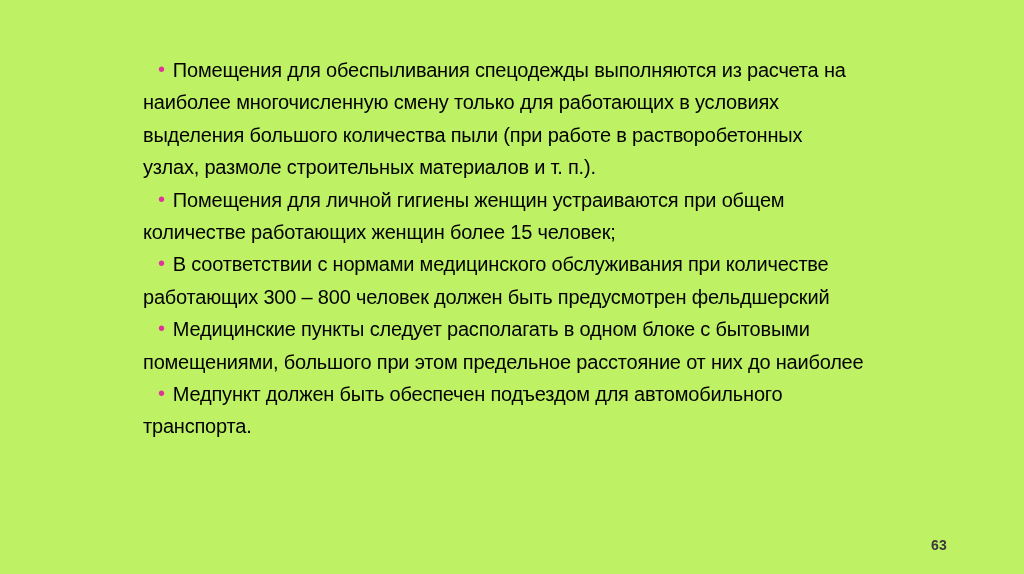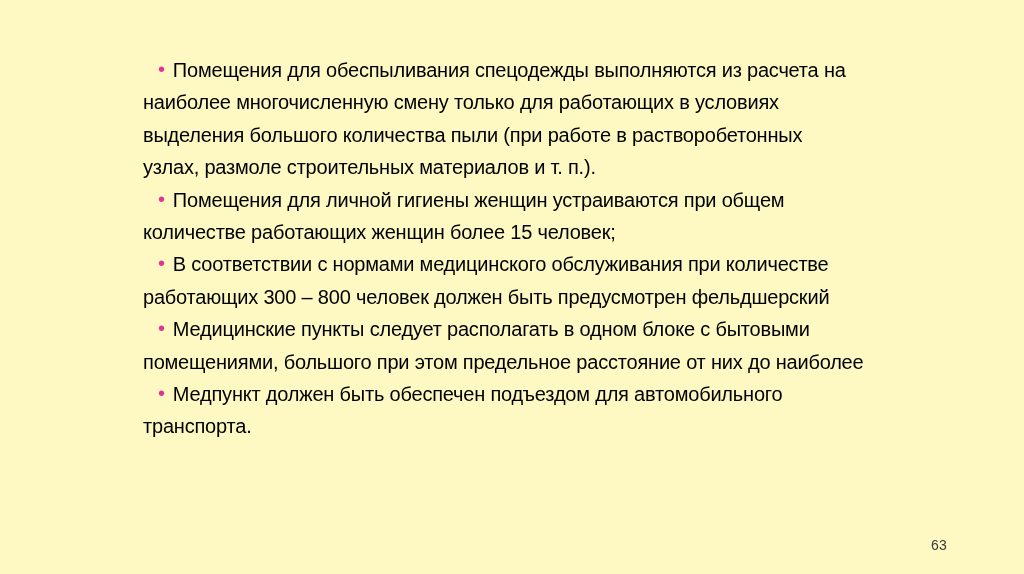--- a/index.html
+++ b/index.html
@@ -7,21 +7,21 @@
   body {
     background: #ffffff;
     font-family: "Liberation Sans", sans-serif;
     position: relative;
     overflow: hidden;
   }
   .slide {
     position: absolute;
     left: 0; top: 0;
     width: 1024px; height: 574px;
-    background: #fef9c3;
+    background: #bef264;
   }
   .content {
     position: absolute;
     left: 143px;
     top: 54px;
     width: 760px;
     color: #000000;
     font-size: 20px;
     line-height: 32.4px;
     letter-spacing: -0.2px;
@@ -37,20 +37,21 @@
     font-size: 20px;
     transform: translateY(-1px);
   }
   .page-number {
     position: absolute;
     right: 77px;
     bottom: 21px;
     font-size: 14px;
     color: #3a3a3a;
     letter-spacing: 0.2px;
+    font-weight: bold;
   }
 </style>
 </head>
 <body>
 
 <div class="slide">
   <div class="content" style="color: rgb(0, 0, 0);">
       <p class="bullet-item"><span class="bullet" style="color: rgb(224, 50, 154);">•</span><span>Помещения для обеспыливания спецодежды выполняются из расчета на</span><br><span>наиболее многочисленную смену только для работающих в условиях</span><br><span>выделения большого количества пыли (при работе в растворобетонных</span><br><span>узлах, размоле строительных материалов и т. п.).</span></p>
       <p class="bullet-item"><span class="bullet" style="color: rgb(224, 50, 154);">•</span><span>Помещения для личной гигиены женщин устраиваются при общем</span><br><span>количестве работающих женщин более 15 человек;</span></p>
       <p class="bullet-item"><span class="bullet" style="color: rgb(224, 50, 154);">•</span><span>В соответствии с нормами медицинского обслуживания при количестве</span><br><span>работающих 300 – 800 человек должен быть предусмотрен фельдшерский</span><br></p>

